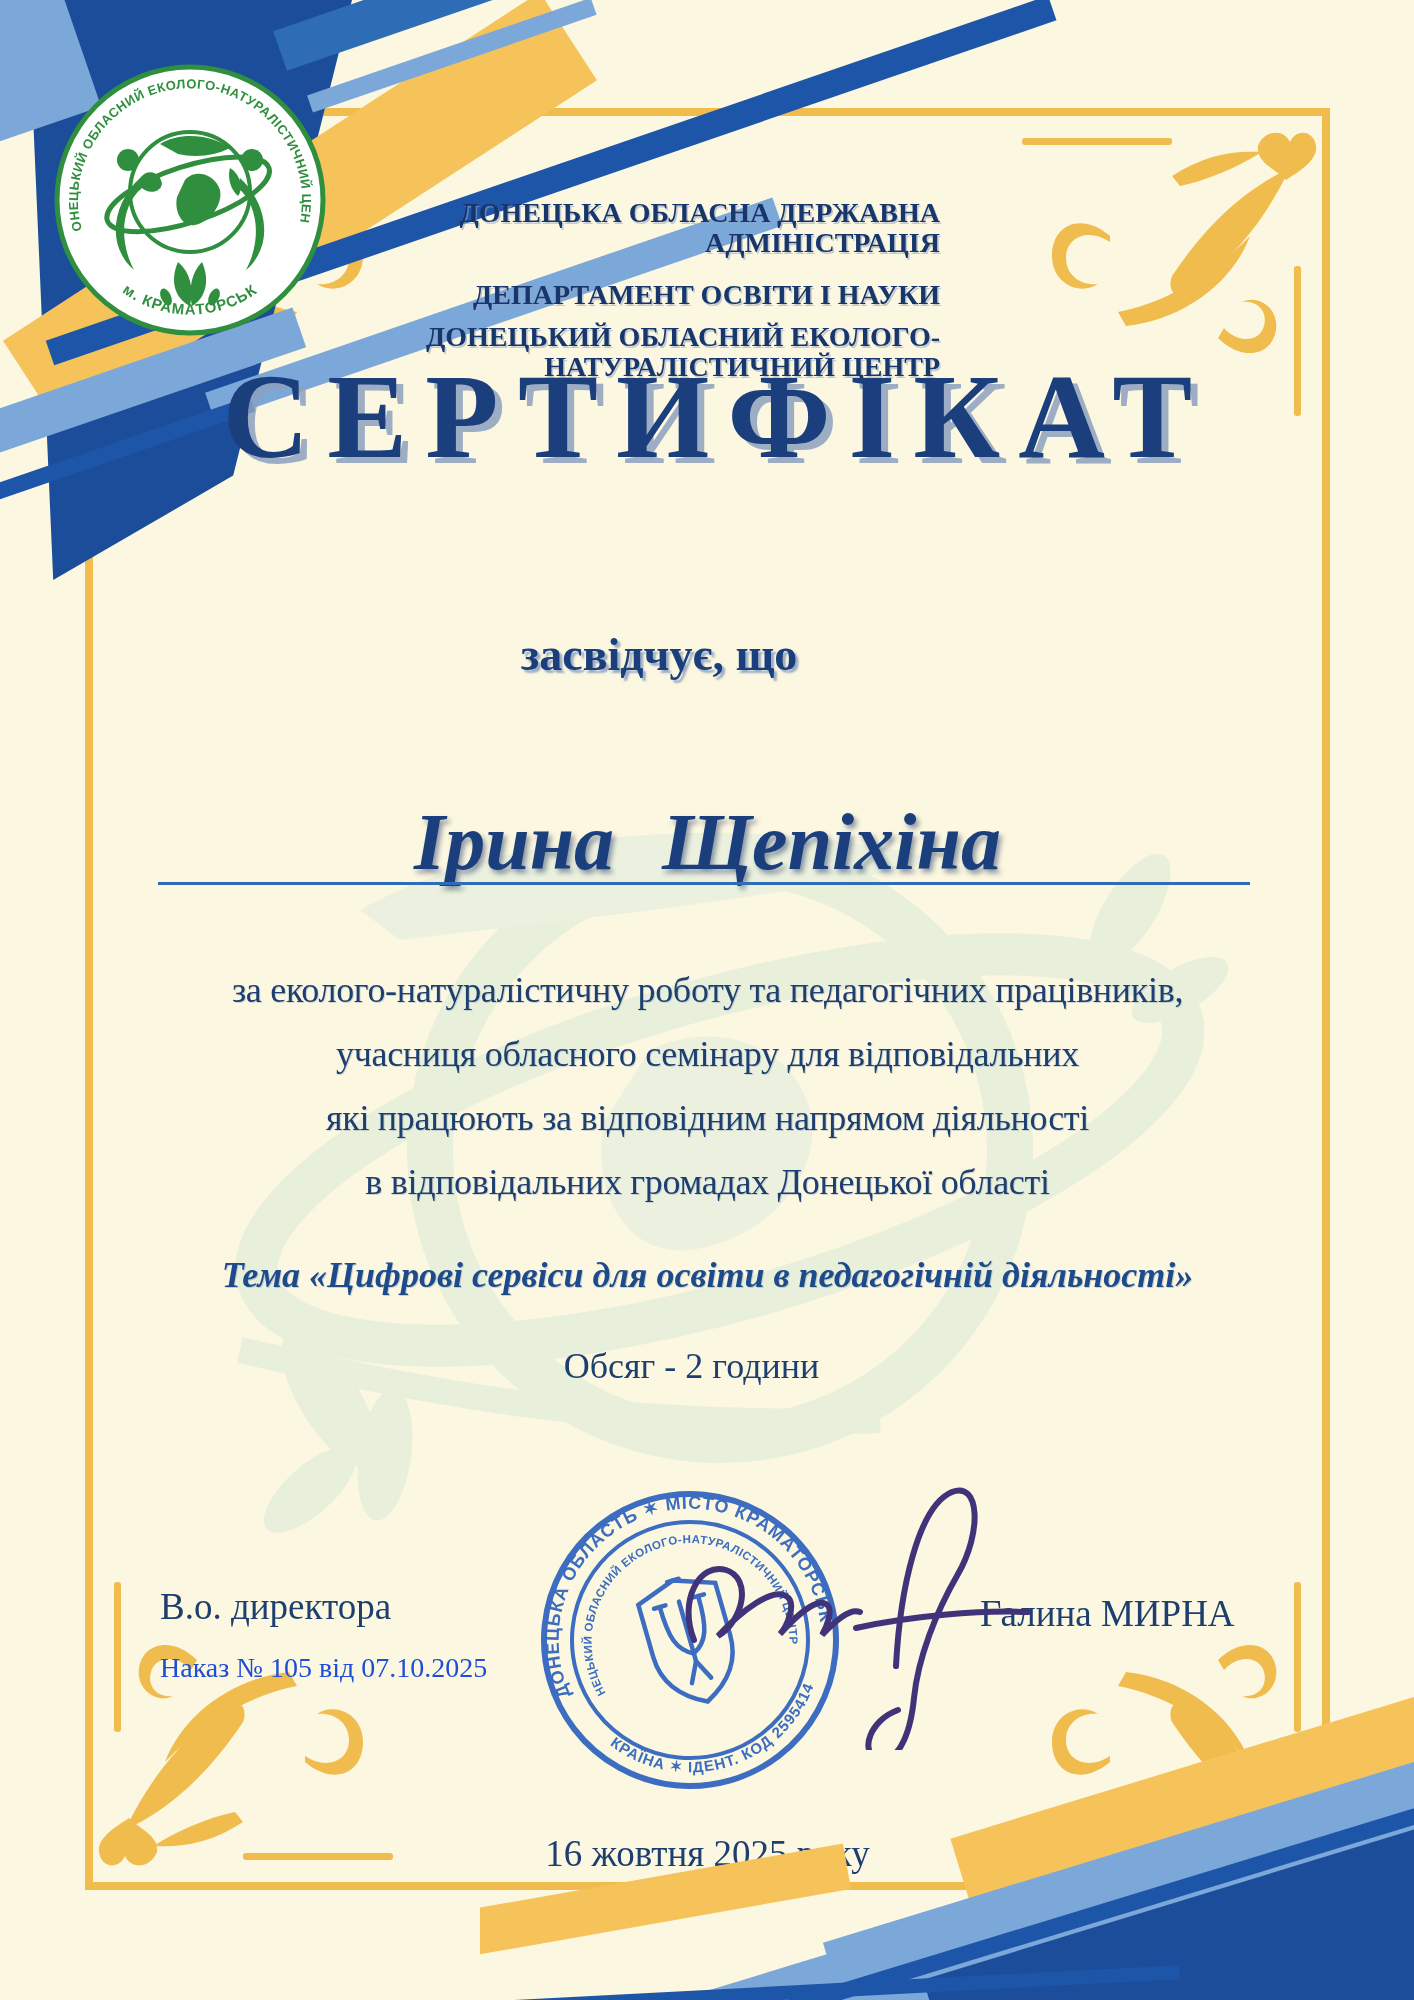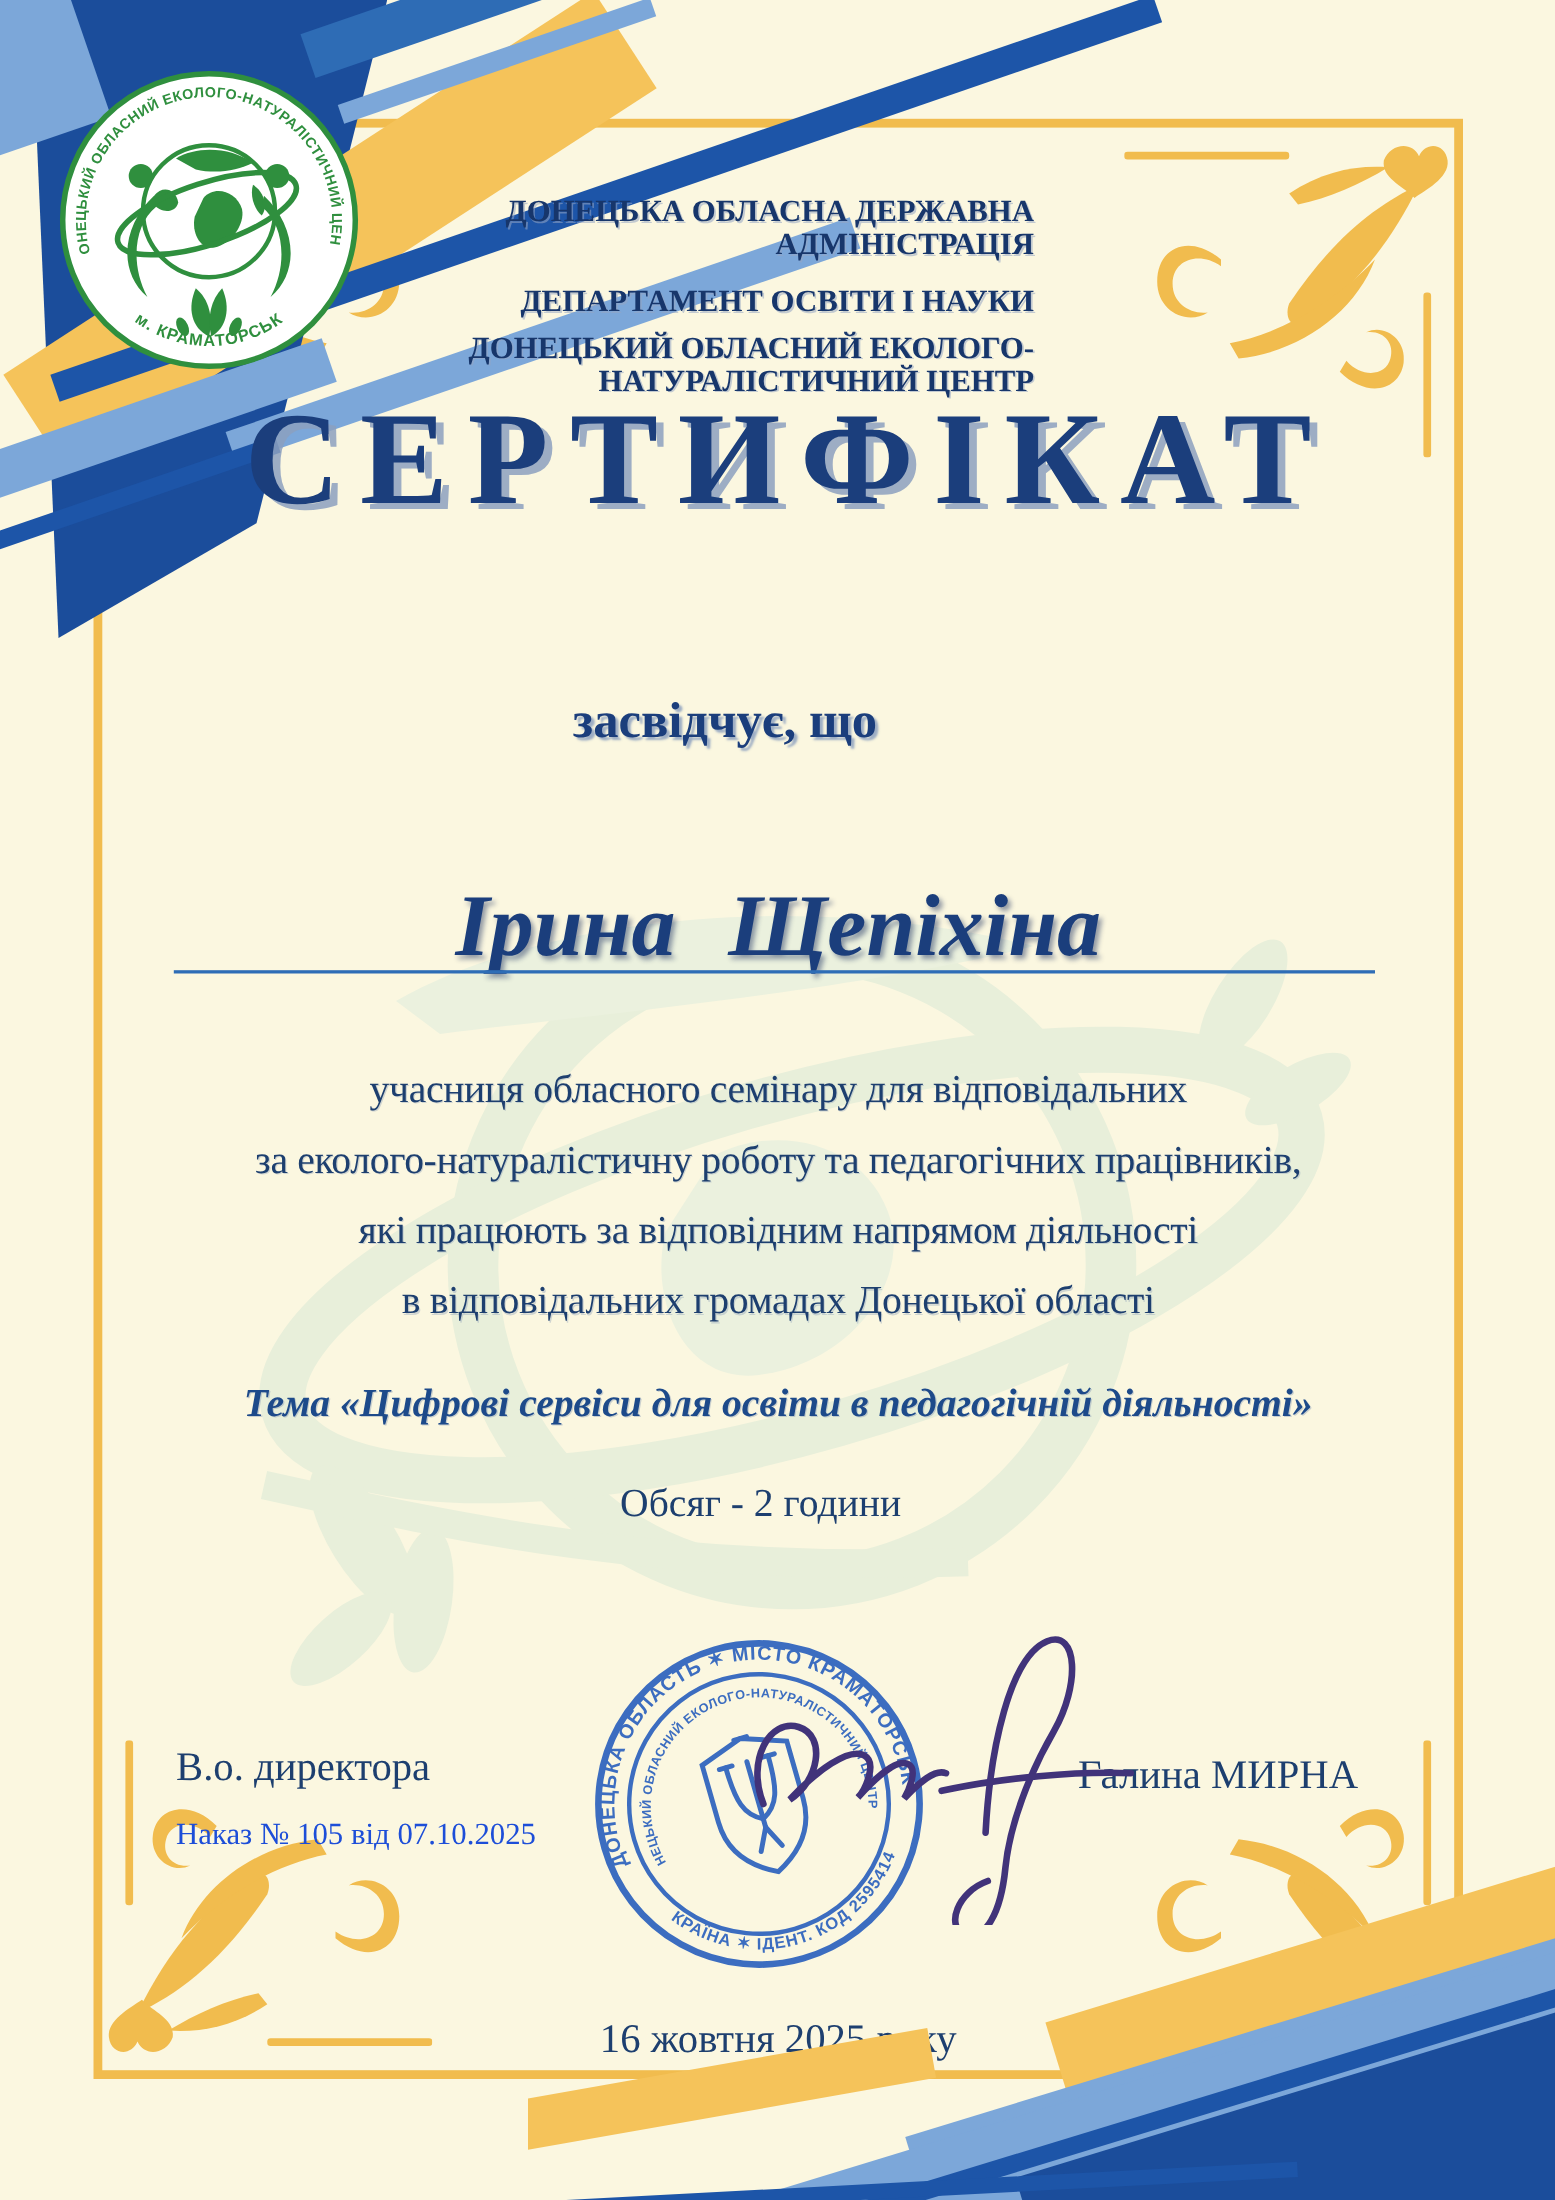--- a/index.html
+++ b/index.html
@@ -8,21 +8,21 @@
   .abs{position:absolute;}
   .band{position:absolute;}
   
   .frame{position:absolute;left:85px;top:108px;width:1245px;height:1782px;
          border:8px solid #f1bc4e;box-sizing:border-box;}
   .orn{position:absolute;width:300px;height:300px;}
   
   .org-block{position:absolute;left:250px;top:178px;width:690px;text-align:right;
              color:#17366b;font-weight:bold;font-size:28px;line-height:30px;
              text-shadow:1.5px 1.5px 0 rgba(150,165,195,.55);}
-  .org-block .l1{margin-bottom:22px;}
+  .org-block .l1{margin-bottom:22px;margin-top:20px;}
   .org-block .l2{margin-bottom:12px;}
   
   .title{position:absolute;left:85px;top:348px;width:1245px;text-align:center;
          font-size:120px;font-weight:bold;letter-spacing:18px;padding-left:18px;
          box-sizing:border-box;color:#1b3e7c;
          text-shadow:7px 6px 0 rgba(140,160,190,.85);}
   .certifies{position:absolute;left:85px;top:628px;width:1148px;text-align:center;
          font-size:46px;font-weight:bold;color:#1b3e7c;
          text-shadow:3px 3px 2px rgba(140,160,190,.85);}
   .recipient{position:absolute;left:85px;top:772px;width:1245px;text-align:center;
@@ -169,22 +169,22 @@
     <div class="l2">ДЕПАРТАМЕНТ ОСВІТИ І НАУКИ</div>
     <div class="l3">ДОНЕЦЬКИЙ ОБЛАСНИЙ ЕКОЛОГО-НАТУРАЛІСТИЧНИЙ ЦЕНТР</div>
   </div>
 
   <div class="title">СЕРТИФІКАТ</div>
   <div class="certifies">засвідчує, що</div>
   <div class="recipient">Ірина Щепіхіна</div>
   <div class="name-line"></div>
 
   <div class="body-text">
+    <div>за еколого-натуралістичну роботу та педагогічних працівників,</div>
     <div>учасниця обласного семінару для відповідальних</div>
-    <div>за еколого-натуралістичну роботу та педагогічних працівників,</div>
     <div>які працюють за відповідним напрямом діяльності</div>
     <div>в відповідальних громадах Донецької області</div>
   </div>
 
   <div class="topic">Тема «Цифрові сервіси для освіти в педагогічній діяльності»</div>
   <div class="duration">Обсяг - 2 години</div>
 
   <div class="role">В.о. директора</div>
   <div class="order">Наказ № 105 від 07.10.2025</div>
   <div class="signer">Галина МИРНА</div>

